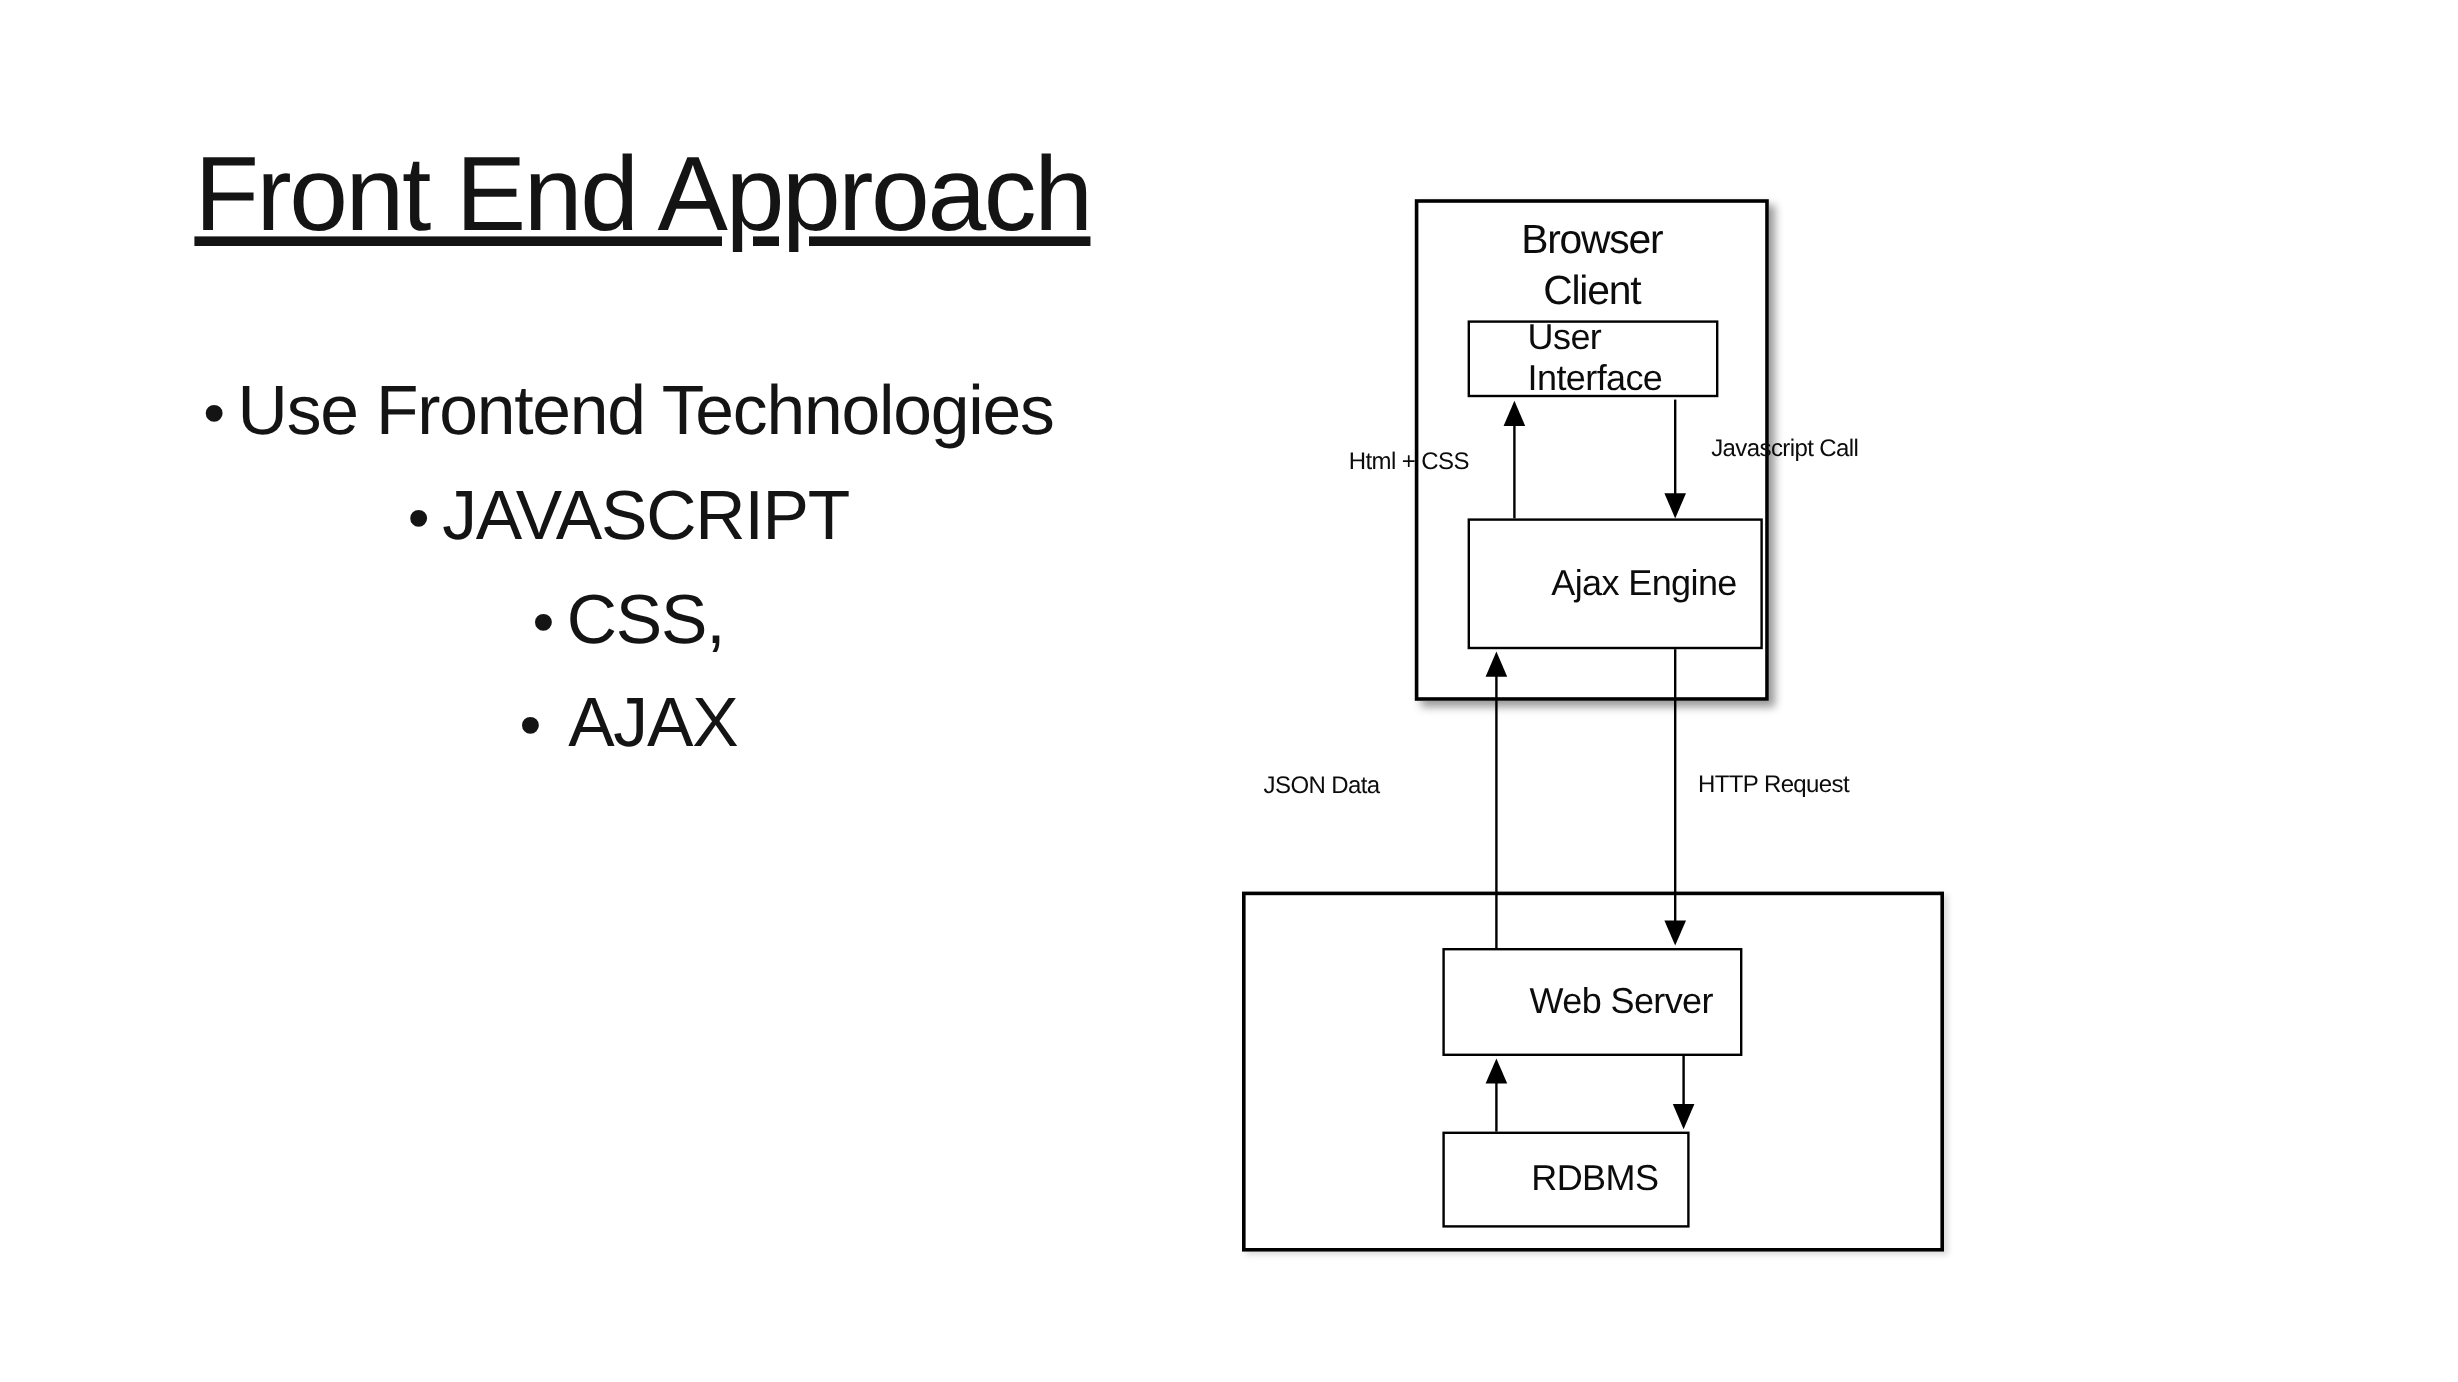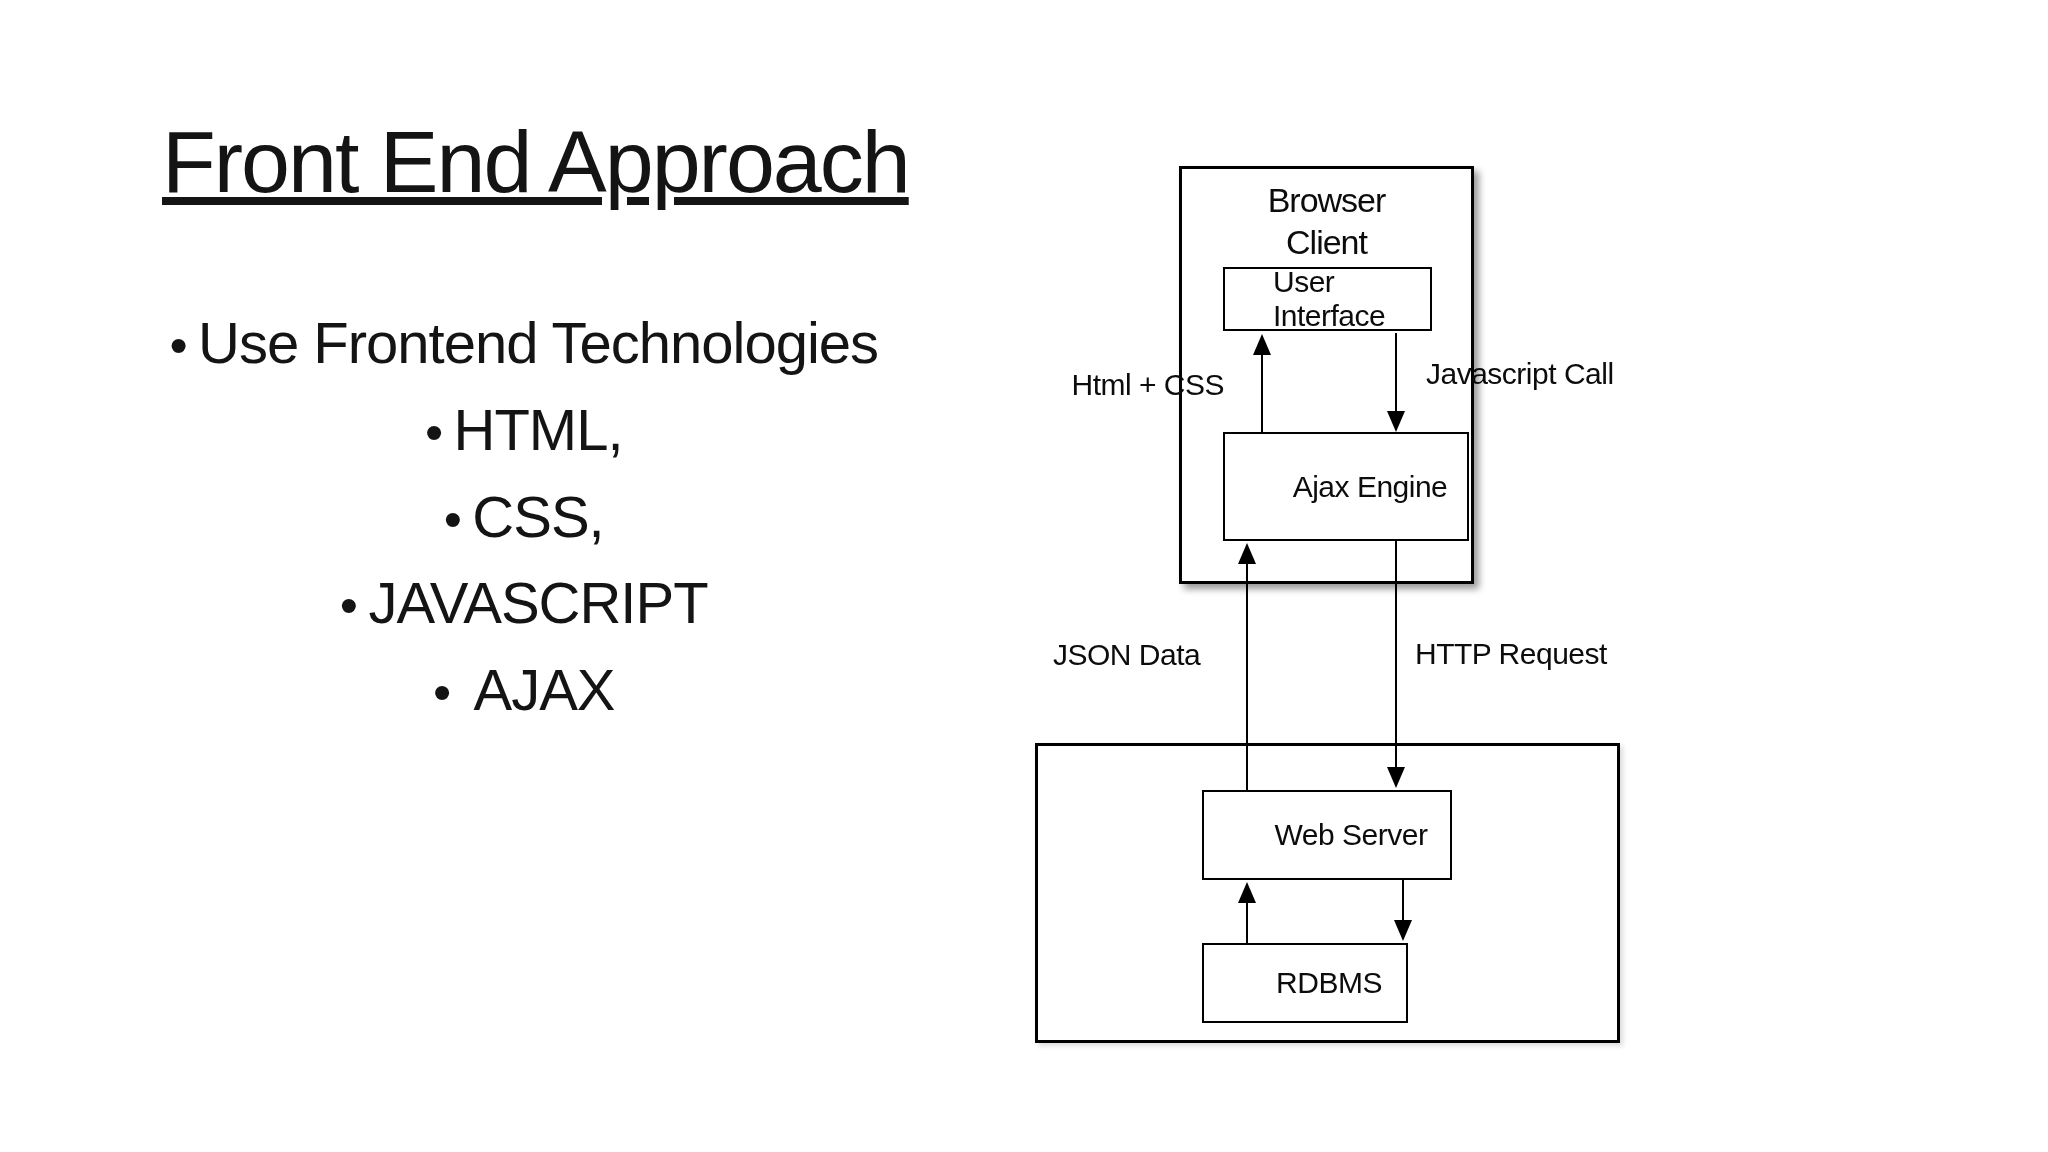--- a/index.html
+++ b/index.html
@@ -46,37 +46,36 @@
   .group-title{
     position:absolute;left:0;right:0;top:10px;
     text-align:center;font-size:34px;line-height:42px;
     letter-spacing:-1px;color:#0c0c0c;
   }
   .vline{position:absolute;width:2px;background:#000000;}
   .head{position:absolute;width:0;height:0;}
   .head-up{border-left:9px solid transparent;border-right:9px solid transparent;border-bottom:21px solid #000000;}
   .head-down{border-left:9px solid transparent;border-right:9px solid transparent;border-top:21px solid #000000;}
   .edge-label{
-    position:absolute;font-size:30px;letter-spacing:-0.5px;
+    position:absolute;font-size:20px;letter-spacing:-0.5px;
     color:#0c0c0c;white-space:nowrap;line-height:36px;
   }
   .edge-label.right-align{text-align:right;}
 </style>
 </head>
 <body>
 
 <div class="slide">
 
   <div class="title">Front End Approach</div>
 
   <ul class="bullets">
     <li><span class="dot">•</span><span>Use Frontend Technologies</span></li>
-    <li><span class="dot">•</span><span>HTML,</span></li>
+    <li><span class="dot">•</span><span>JAVASCRIPT</span></li>
     <li><span class="dot">•</span><span>CSS,</span></li>
-    <li><span class="dot">•</span><span>JAVASCRIPT</span></li>
     <li><span class="dot">•</span><span> AJAX</span></li>
   </ul>
 
   <div>
 
     <div class="box group-box shadow-strong" style="left:1179px;top:166px;width:295px;height:418px;">
       <div class="group-title">
         <div>Browser</div>
         <div>Client</div>
       </div>

